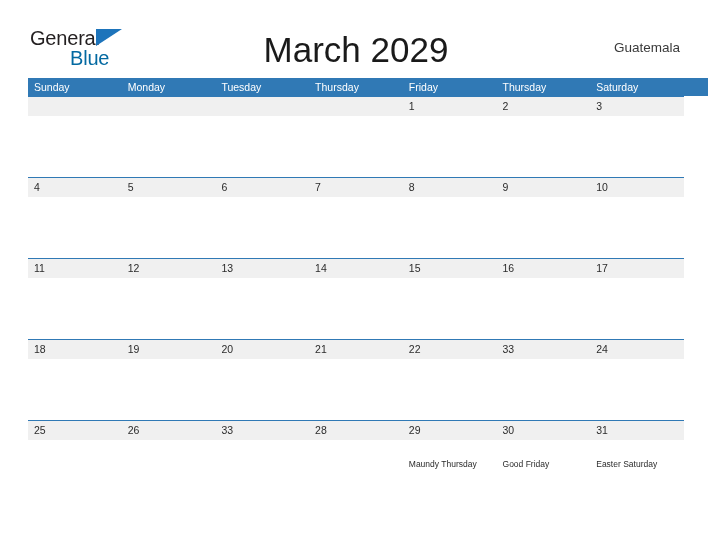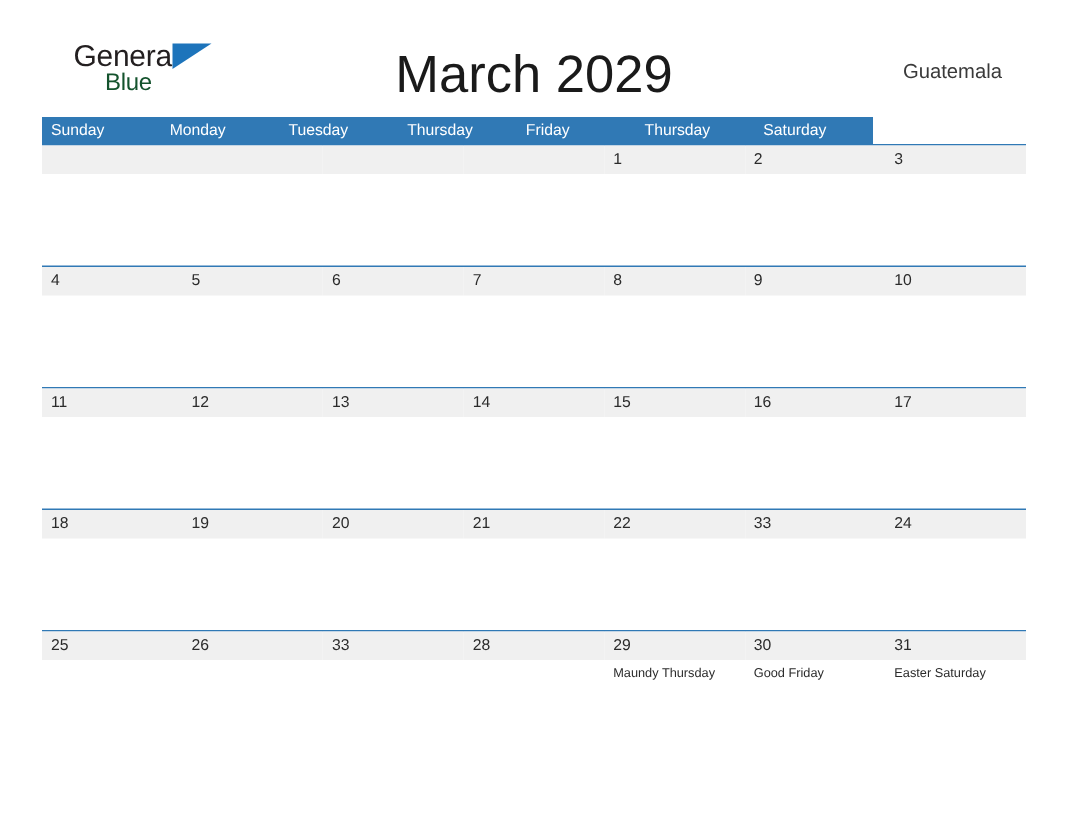--- a/index.html
+++ b/index.html
@@ -36,21 +36,20 @@
     left: 30px;
     top: 28px;
     width: 180px;
     height: 42px;
     line-height: 1;
   }
   .logo-row1 {
     position: relative;
     display: block;
     height: 22px;
-    margin-left: 19px;
   }
   .logo-general {
     position: absolute;
     left: 0;
     top: 0;
     font-size: 20px;
     letter-spacing: -0.2px;
     color: #231f20;
     font-family: "Liberation Sans", sans-serif;
   }
@@ -60,59 +59,59 @@
     top: 1px;
     width: 0;
     height: 0;
     border-left: 26px solid #1d74bb;
     border-bottom: 17px solid transparent;
   }
   .logo-blue {
     position: absolute;
     left: 40px;
     top: 20px;
-    font-size: 16px;
-    color: #14532d;
+    font-size: 20px;
+    color: #0369a1;
     letter-spacing: -0.2px;
     font-family: "Liberation Sans", sans-serif;
   }
 
   .cal-title {
     position: absolute;
     left: 0;
     top: 30px;
     width: 712px;
     text-align: center;
     font-size: 35px;
     color: #1a1a1a;
     font-weight: normal;
     letter-spacing: 0px;
     font-family: "Liberation Sans", sans-serif;
   }
 
   .cal-country {
     position: absolute;
-    right: 44px;
+    right: 32px;
     top: 40px;
     font-size: 13.5px;
     color: #3a3a3a;
     font-family: "Liberation Sans", sans-serif;
   }
 
   
   .calendar {
     position: absolute;
     left: 28px;
     top: 78px;
     width: 656px;
   }
 
   .weekdays {
     display: flex;
-    width: 554px;
+    width: 680px;
     height: 18px;
     background: #3079b5;
   }
   .weekday {
     width: 93.714px;
     box-sizing: border-box;
     padding-left: 6px;
     font-size: 10.5px;
     color: #ffffff;
     line-height: 18px;
@@ -161,21 +160,21 @@
   .day-events {
     position: absolute;
     left: 6px;
     top: 19px;
     right: 2px;
   }
   .day-event {
     font-size: 8.5px;
     color: #2b2b2b;
     line-height: 12px;
-    padding-top: 2px;
+    padding-top: 18px;
     white-space: nowrap;
     font-family: "Liberation Sans", sans-serif;
   }
 </style>
 </head>
 <body>
 
 <div class="page">
 
   <div class="topbar">

